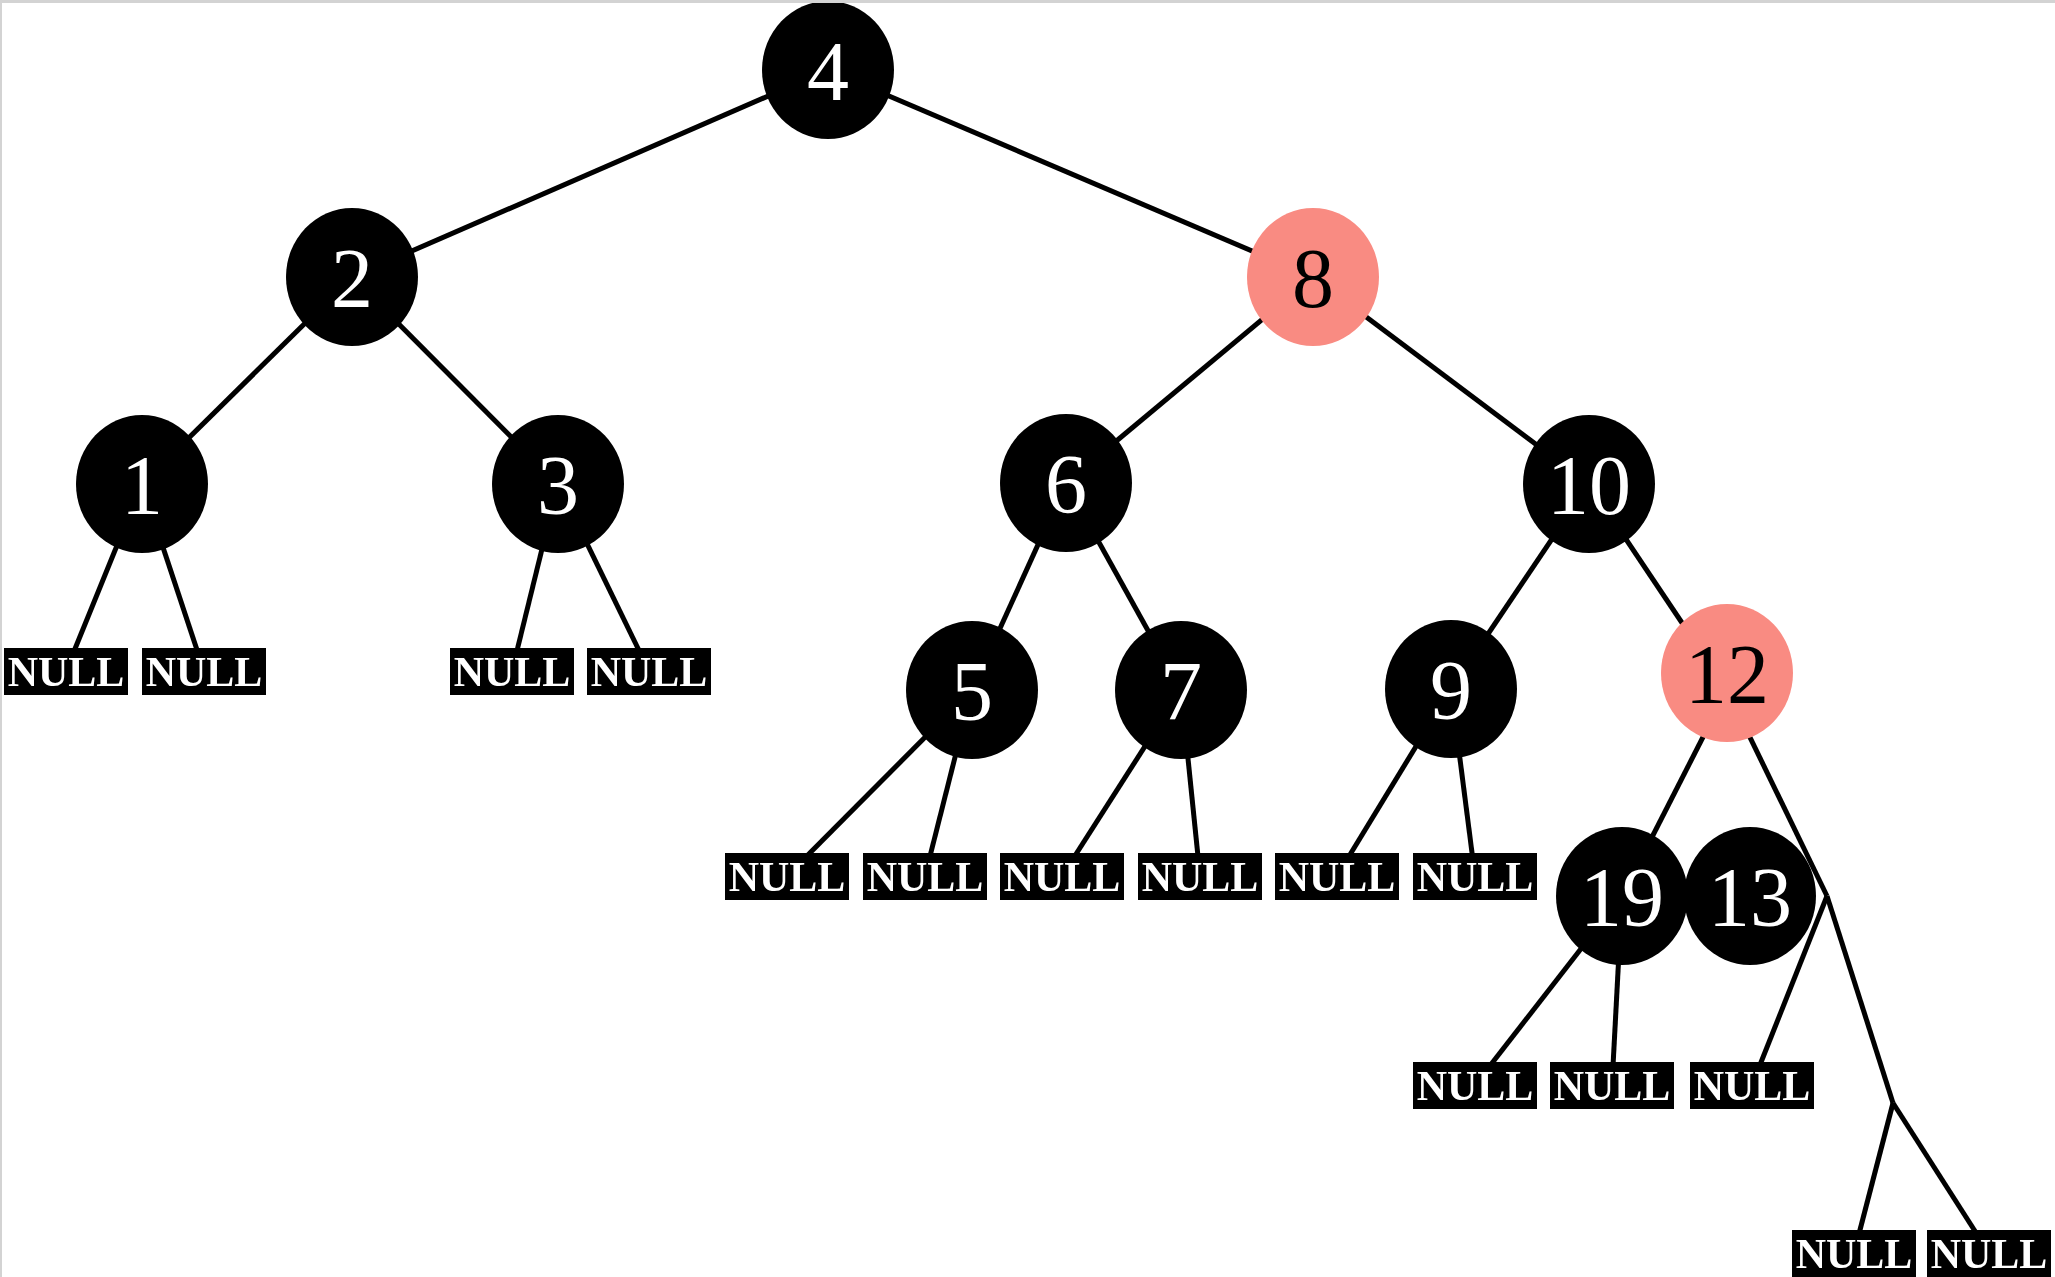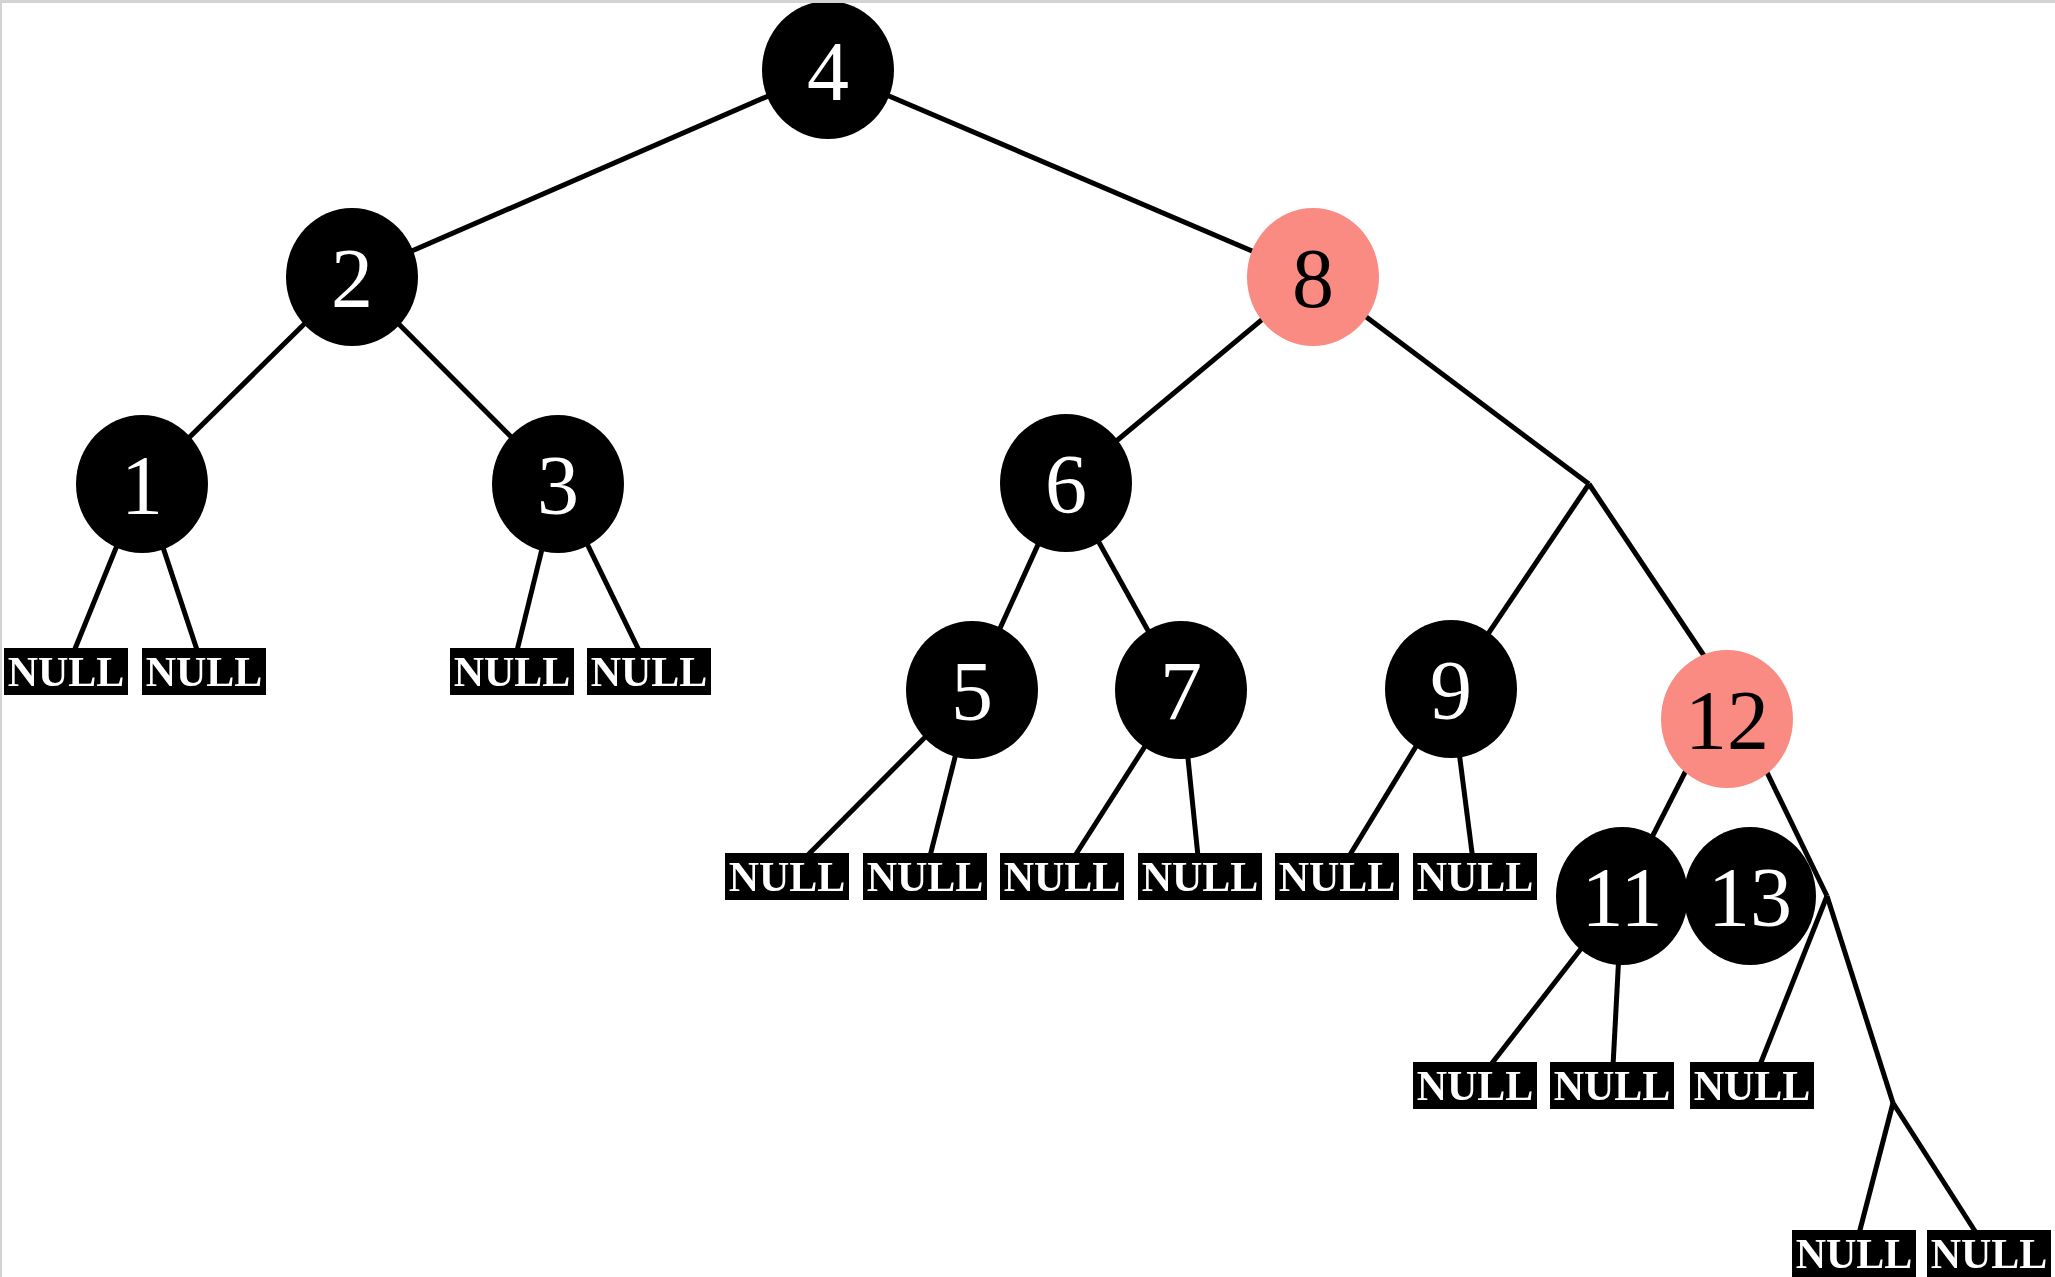--- a/index.html
+++ b/index.html
@@ -110,34 +110,37 @@
     </div>
   <div class="node black" style="left: 76px; top: 415px; width: 132px; height: 138px;">
       <span>1</span>
     </div>
   <div class="node black" style="left: 492px; top: 415px; width: 132px; height: 138px;">
       <span>3</span>
     </div>
   <div class="node black" style="left: 1000px; top: 414px; width: 132px; height: 138px;">
       <span>6</span>
     </div>
+  <div class="node black" style="left: 1523px; top: 415px; width: 132px; height: 138px;">
+      <span>10</span>
+    </div>
   <div class="node black" style="left: 906px; top: 621px; width: 132px; height: 138px;">
       <span>5</span>
     </div>
   <div class="node black" style="left: 1115px; top: 621px; width: 132px; height: 138px;">
       <span>7</span>
     </div>
   <div class="node black" style="left: 1385px; top: 620px; width: 132px; height: 138px;">
       <span>9</span>
     </div>
-  <div class="node red" style="left: 1661px; top: 650px; width: 132px; height: 138px;">
+  <div class="node red" style="left: 1661px; top: 604px; width: 132px; height: 138px;">
       <span>12</span>
     </div>
   <div class="node black" style="left: 1556px; top: 827px; width: 132px; height: 138px;">
-      <span>11</span>
+      <span>19</span>
     </div>
   <div class="node black" style="left: 1684px; top: 827px; width: 132px; height: 138px;">
       <span>13</span>
     </div>
 
   <div class="nullbox" style="left: 4px; top: 647.5px; width: 124px; height: 47px;">
       <span>NULL</span>
     </div>
   <div class="nullbox" style="left: 142px; top: 647.5px; width: 124px; height: 47px;">
       <span>NULL</span>

